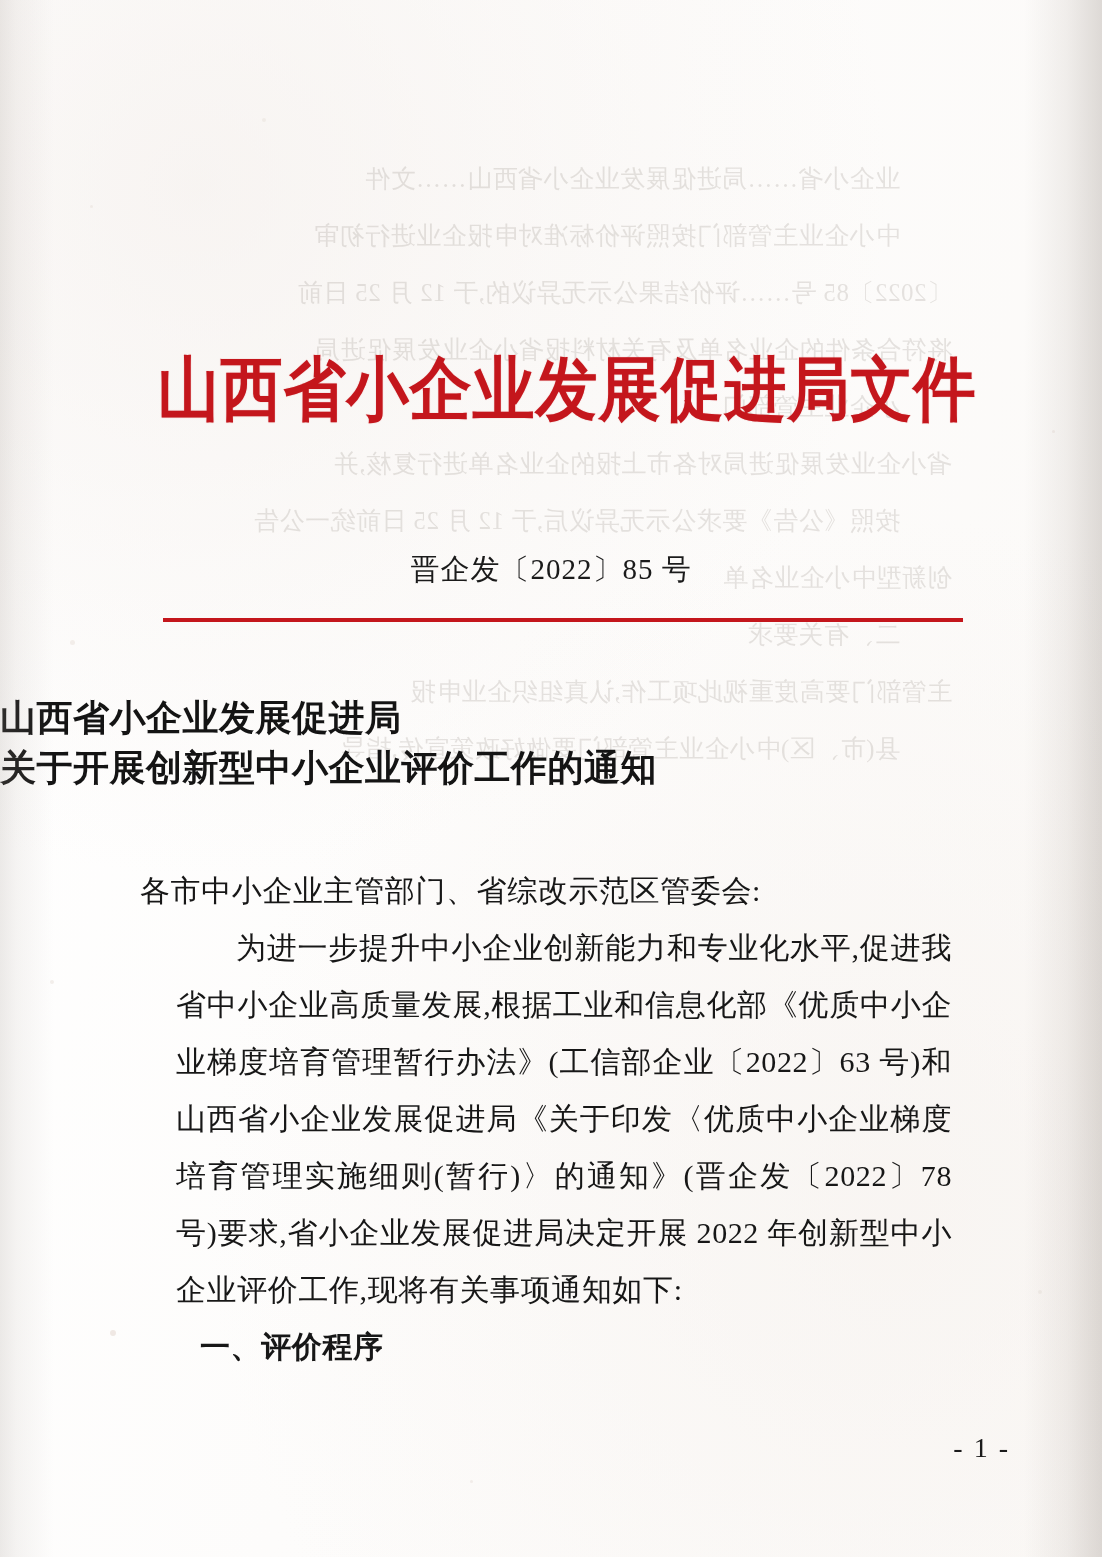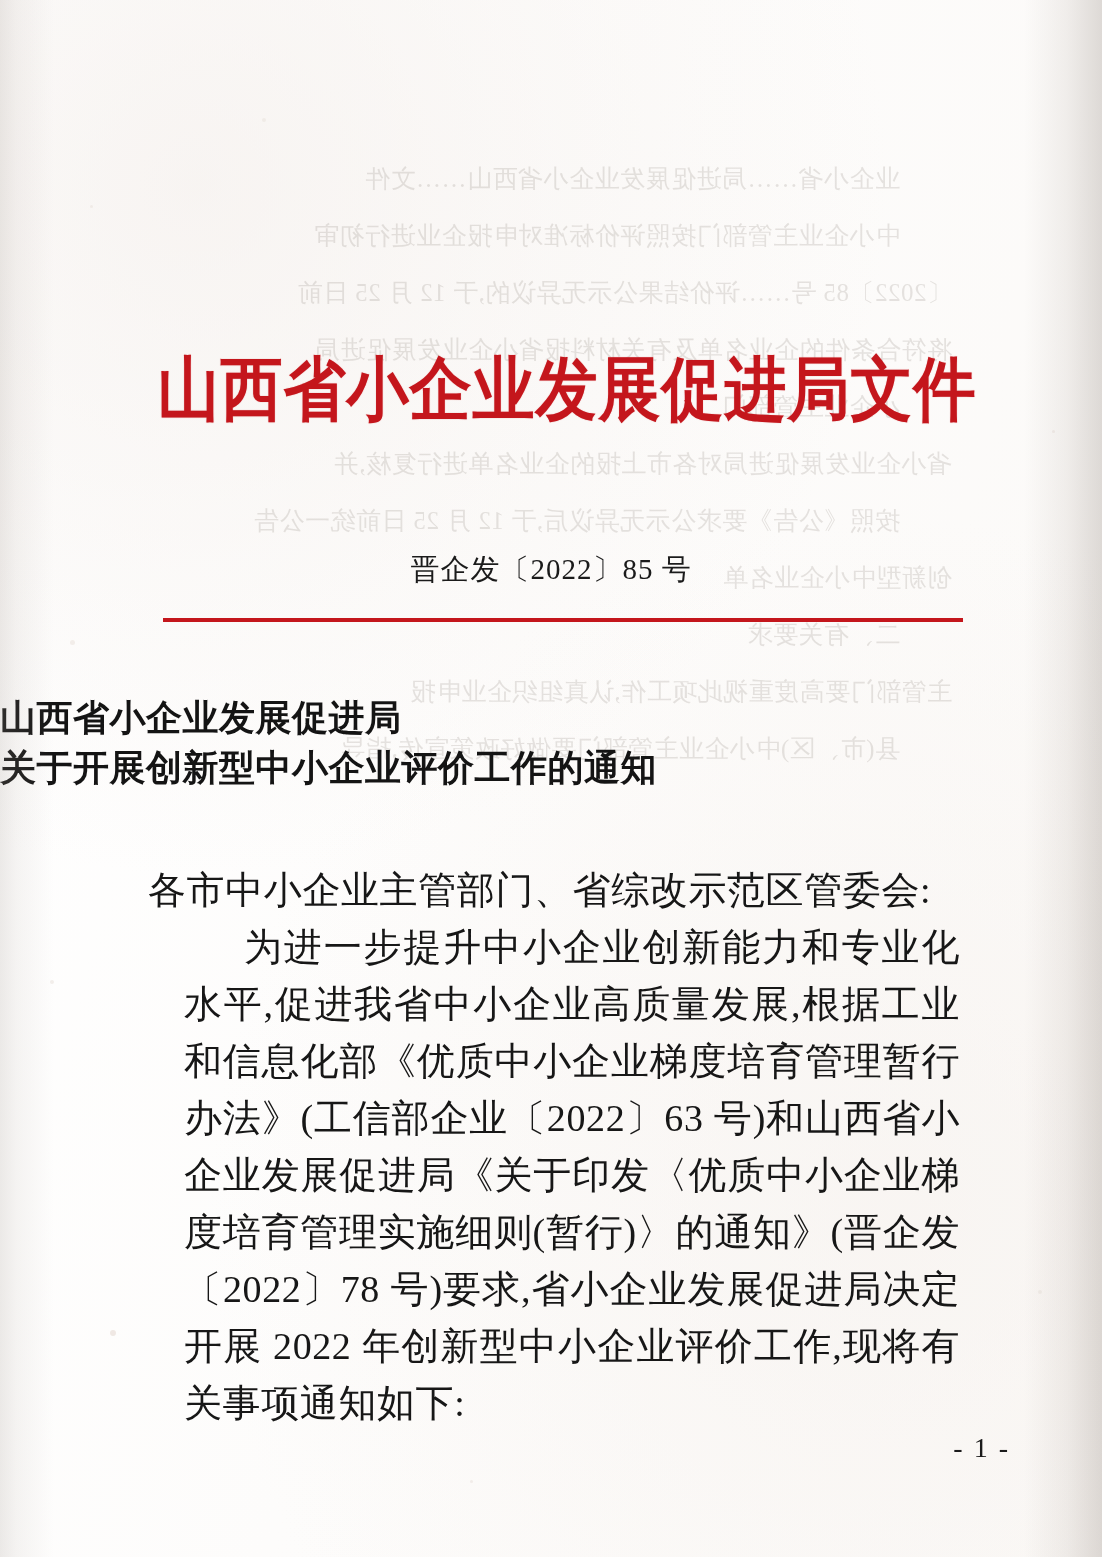--- a/index.html
+++ b/index.html
@@ -142,25 +142,25 @@
     font-weight: bold;
     font-size: 36px;
     line-height: 50px;
     letter-spacing: 0.5px;
   }
 
   
   #body-text {
     position: absolute;
     top: 862px;
-    left: 148px;
+    left: 140px;
     width: 812px;
     color: #171717;
     font-family: "Liberation Serif", "DejaVu Serif", serif;
-    font-size: 38px;
+    font-size: 30px;
     line-height: 57px;
     letter-spacing: 0.6px;
     text-align: justify;
     text-justify: inter-ideograph;
   }
   #body-text p { margin: 0; }
   #body-text .indent2 { text-indent: 60px; margin-left: 36px; }
   #body-text .heading {
     text-indent: 60px;
     font-family: "DejaVu Serif", "Liberation Serif", serif;
@@ -219,20 +219,21 @@
     <div id="red-rule"></div>
 
     <div id="doc-title">
       <div>山西省小企业发展促进局</div>
       <div>关于开展创新型中小企业评价工作的通知</div>
     </div>
 
     <div id="body-text">
       <p>各市中小企业主管部门、省综改示范区管委会:</p>
       <p class="indent2">为进一步提升中小企业创新能力和专业化水平,促进我省中小企业高质量发展,根据工业和信息化部《优质中小企业梯度培育管理暂行办法》(工信部企业〔2022〕63 号)和山西省小企业发展促进局《关于印发〈优质中小企业梯度培育管理实施细则(暂行)〉的通知》(晋企发〔2022〕78 号)要求,省小企业发展促进局决定开展 2022 年创新型中小企业评价工作,现将有关事项通知如下:</p>
+      <p class="heading">一、评价程序</p>
     </div>
 
     <div id="page-number">- 1 -</div>
 
   </div>
 
   <div id="left-shade"></div>
   <div id="right-shade"></div>
 </div>
 

